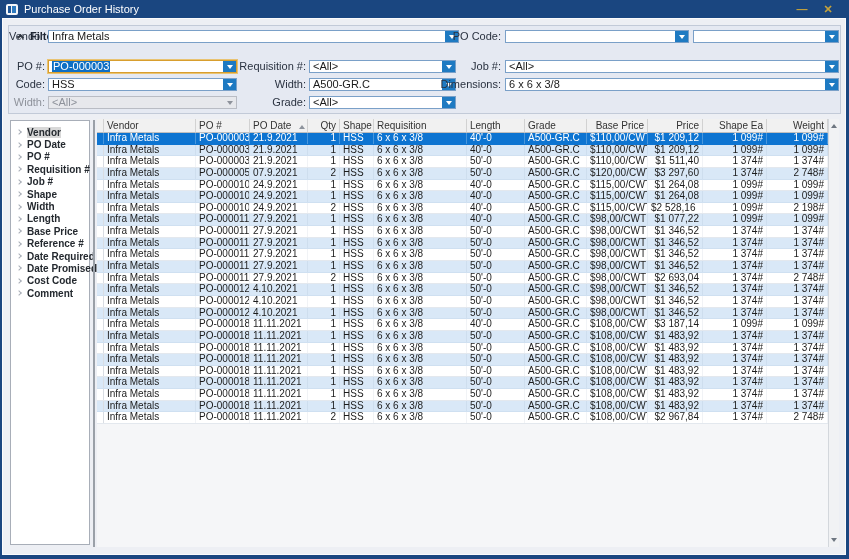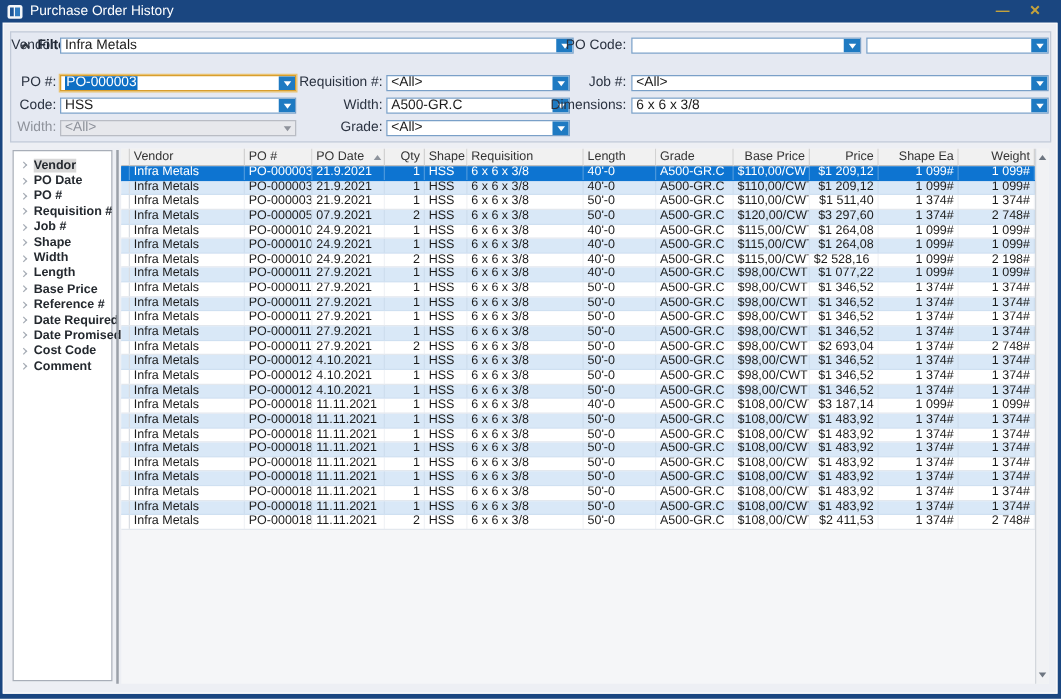--- a/index.html
+++ b/index.html
@@ -618,21 +618,21 @@
           <div class="cell ind"></div>
           <div class="cell" style="width: 92px; text-align: left;">Infra Metals</div>
           <div class="cell" style="width: 54px; text-align: left;">PO-000018</div>
           <div class="cell" style="width: 58px; text-align: left;">11.11.2021</div>
           <div class="cell" style="width: 32px; text-align: right;">2</div>
           <div class="cell" style="width: 34px; text-align: left;">HSS</div>
           <div class="cell" style="width: 93px; text-align: left;">6 x 6 x 3/8</div>
           <div class="cell" style="width: 58px; text-align: left;">50'-0</div>
           <div class="cell" style="width: 62px; text-align: left;">A500-GR.C</div>
           <div class="cell" style="width: 61px; text-align: right;">$108,00/CWT</div>
-          <div class="cell" style="width: 55px; text-align: right;">$2 411,53</div>
+          <div class="cell" style="width: 55px; text-align: right;">$2 967,84</div>
           <div class="cell" style="width: 64px; text-align: right;">1 374#</div>
           <div class="cell" style="width: 61px; text-align: right;">2 748#</div>
         </div>
       </div>
     <div class="vscroll">
       <span class="sarrow up"></span>
       <span class="sarrow down"></span>
     </div>
   </div>
 

